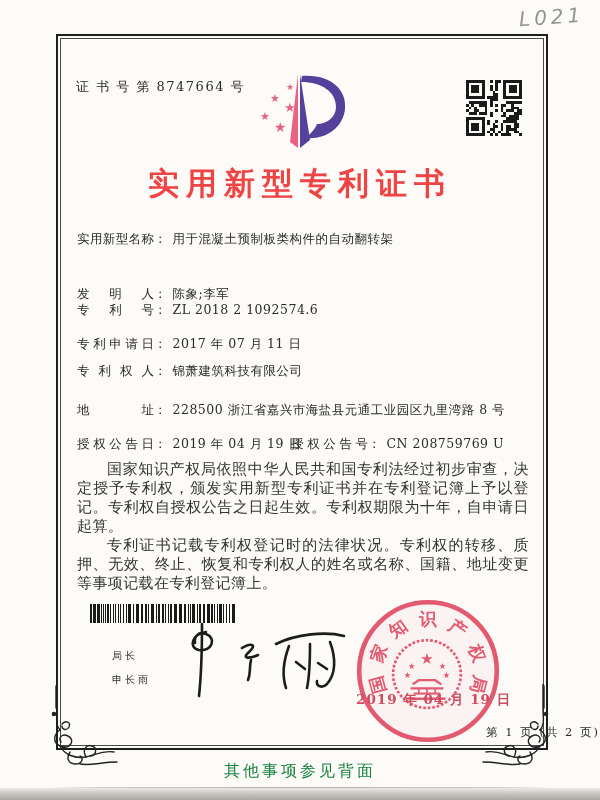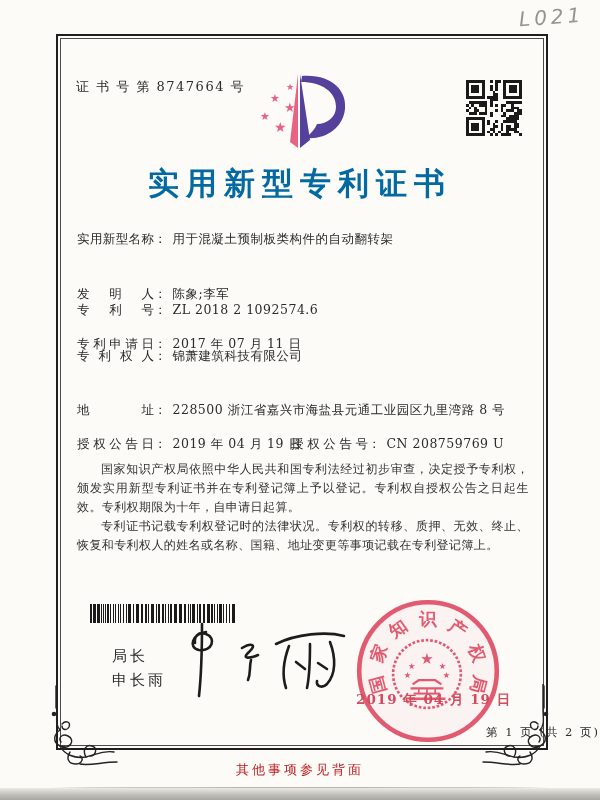--- a/index.html
+++ b/index.html
@@ -27,48 +27,48 @@
   .corner{position:absolute;width:78px;height:84px;}
   .corner.bl{left:40px;top:684px;}
   .corner.br{left:482px;top:684px;transform:scaleX(-1);}
   .corner svg{display:block;}
 
   
   .cert-no{position:absolute;left:76px;top:78px;font-size:13px;letter-spacing:1.5px;}
   .qr{position:absolute;left:466px;top:80px;width:56px;height:56px;}
   .logo{position:absolute;left:246px;top:68px;width:110px;height:90px;}
   .title{position:absolute;left:0;top:163px;width:100%;text-align:center;
-    font-size:31px;font-weight:700;letter-spacing:7px;color:#0369a1;}
+    font-size:31px;font-weight:700;letter-spacing:7px;color:#ef4444;}
 
   
   .fields{position:absolute;left:77px;top:0;width:454px;font-size:12.5px;}
   .frow{position:absolute;left:0;width:454px;white-space:nowrap;}
   .lbl{display:inline-block;width:77px;text-align:justify;text-align-last:justify;
     vertical-align:top;}
   .colon{display:inline-block;margin-right:6px;}
   .val{letter-spacing:.5px;}
   .pair2{position:absolute;left:214px;top:0;}
 
   
   .bodytext{position:absolute;left:77px;top:460px;width:452px;
-    font-size:12px;line-height:19px;text-align:justify;color:#333;}
+    font-size:15px;line-height:19px;text-align:justify;color:#333;}
   .bodytext p{margin:0;text-indent:2em;letter-spacing:.4px;}
 
   
   .barcode{position:absolute;left:90px;top:604px;width:148px;height:19px;}
-  .director{position:absolute;left:112px;top:644px;font-size:15px;letter-spacing:3px;line-height:24px;}
+  .director{position:absolute;left:112px;top:644px;font-size:10px;letter-spacing:3px;line-height:24px;}
   .signature{position:absolute;left:172px;top:618px;width:190px;height:88px;}
   .seal{position:absolute;left:351px;top:594px;width:154px;height:154px;}
   .seal-char{font-size:17px;font-weight:700;}
   .seal-date{position:absolute;left:356px;top:691px;font-size:13.5px;letter-spacing:1px;
     font-weight:600;z-index:5;}
   .page-info{position:absolute;left:0;top:725px;width:100%;text-align:right;
     font-size:11.5px;letter-spacing:2px;}
   .back-note{position:absolute;left:0;top:761px;width:100%;text-align:center;
-    font-size:13px;letter-spacing:3px;color:#b91c1c;}
+    font-size:16px;letter-spacing:3px;color:#15803d;}
 </style>
 </head>
 <body>
 
 <div id="paper">
 
   <div class="handwritten">L021</div>
 
   <div class="frame"></div>
 
@@ -261,21 +261,21 @@
     </div>
     <div class="frow" style="top:286px">
       <span class="lbl">发明人</span><span class="colon">：</span><span class="val">陈象;李军</span>
     </div>
     <div class="frow" style="top:302px">
       <span class="lbl">专利号</span><span class="colon">：</span><span class="val">ZL 2018 2 1092574.6</span>
     </div>
     <div class="frow" style="top:336px">
       <span class="lbl">专利申请日</span><span class="colon">：</span><span class="val">2017 年 07 月 11 日</span>
     </div>
-    <div class="frow" style="top:348px">
+    <div class="frow" style="top:363px">
       <span class="lbl">专利权人</span><span class="colon">：</span><span class="val">锦萧建筑科技有限公司</span>
     </div>
     <div class="frow" style="top:402px">
       <span class="lbl">地址</span><span class="colon">：</span><span class="val">228500 浙江省嘉兴市海盐县元通工业园区九里湾路 8 号</span>
     </div>
     <div class="frow" style="top:436px">
       <span class="lbl">授权公告日</span><span class="colon">：</span><span class="val">2019 年 04 月 19 日</span>
       <span class="pair2">
         <span class="lbl">授权公告号</span><span class="colon">：</span><span class="val">CN 208759769 U</span>
       </span>

